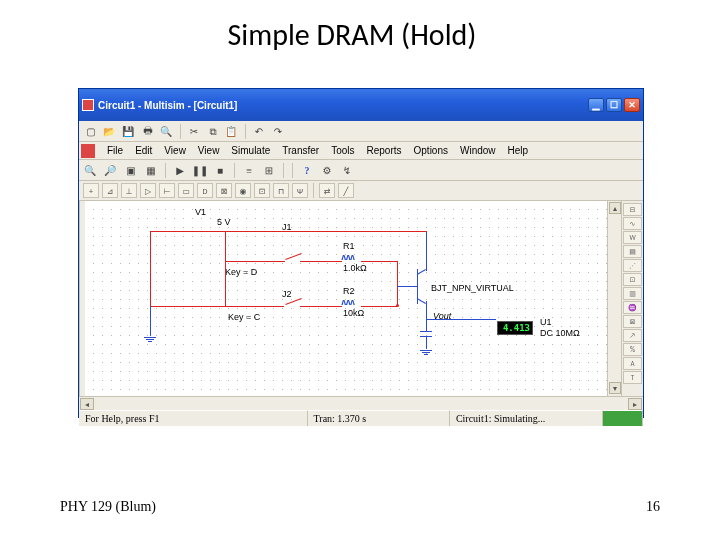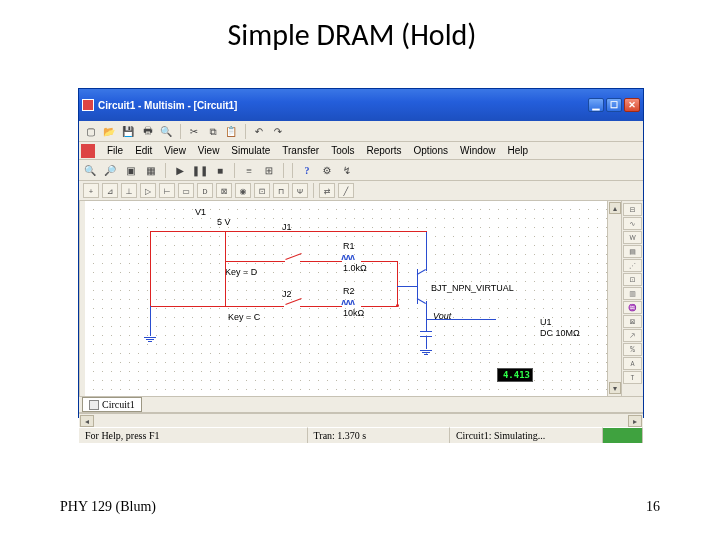--- a/index.html
+++ b/index.html
@@ -200,21 +200,21 @@
 
         <div class="gnd" style="left:335px; top:148px;">
           <div class="gnd-s" style="width:12px;"></div>
           <div class="gnd-s" style="width:8px;"></div>
           <div class="gnd-s" style="width:4px;"></div>
         </div>
 
         <div class="meter">
             <span>4.413</span>
           </div>
-        <style>.meter{left:412px; top:120px;margin-top:47px;}</style>
+        <style>.meter{left:412px; top:120px;}</style>
 
         <span class="schem" style="left:455px; top:116px;">U1</span>
         <span class="schem" style="left:455px; top:127px;">DC  10MΩ</span>
 
         <div class="bwire-v" style="left:65px; top:105px; height:30px;"></div>
         <div class="gnd" style="left:59px; top:135px;">
           <div class="gnd-s" style="width:12px;"></div>
           <div class="gnd-s" style="width:8px;"></div>
           <div class="gnd-s" style="width:4px;"></div>
         </div>
@@ -235,26 +235,20 @@
         <div class="pal-btn">▥</div>
         <div class="pal-btn">♒</div>
         <div class="pal-btn">⊠</div>
         <div class="pal-btn">↗</div>
         <div class="pal-btn">%</div>
         <div class="pal-btn">A</div>
         <div class="pal-btn">T</div>
       </div>
     </div>
 
-    <div class="doc-tab">
-      <div class="doc-tab-chip">
-        <span class="doc-tab-icon"></span>
-        <span>Circuit1</span>
-      </div>
-    </div>
 
     <div class="scroll-h">
       <div class="sb-btn" style="left:1px;">◂</div>
       <div class="sb-btn" style="right:1px;">▸</div>
     </div>
 
     <div class="statusbar">
       <div class="status-cell" style="flex:2">For Help, press F1</div>
       <div class="status-cell" style="flex:1.2">Tran: 1.370 s</div>
       <div class="status-cell" style="flex:1.3">Circuit1: Simulating...</div>

